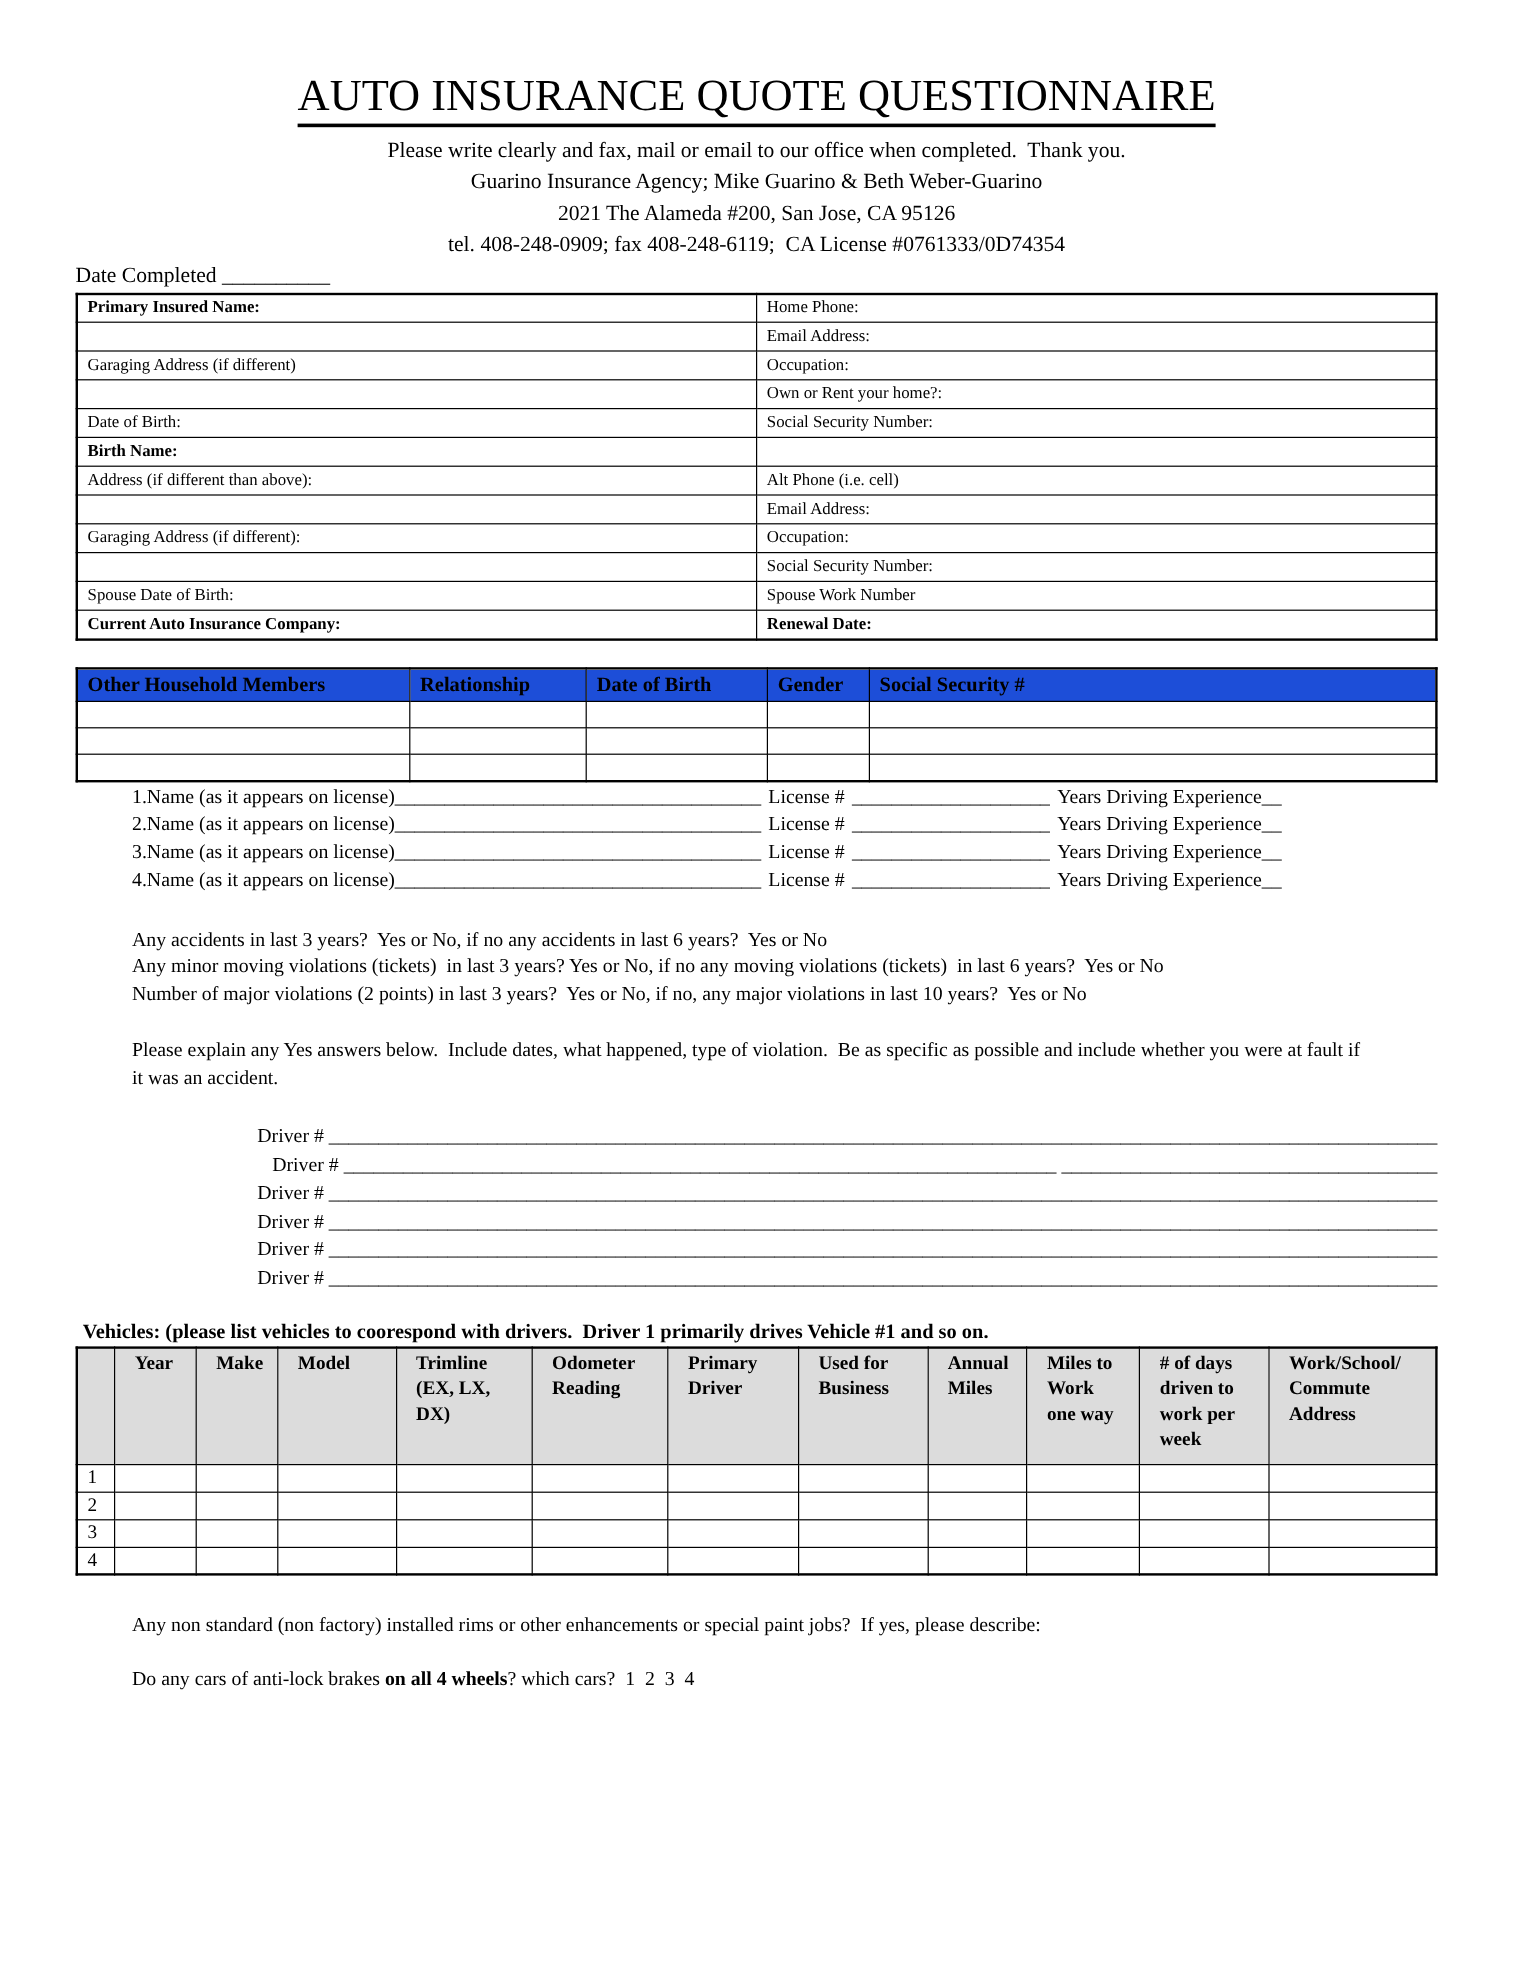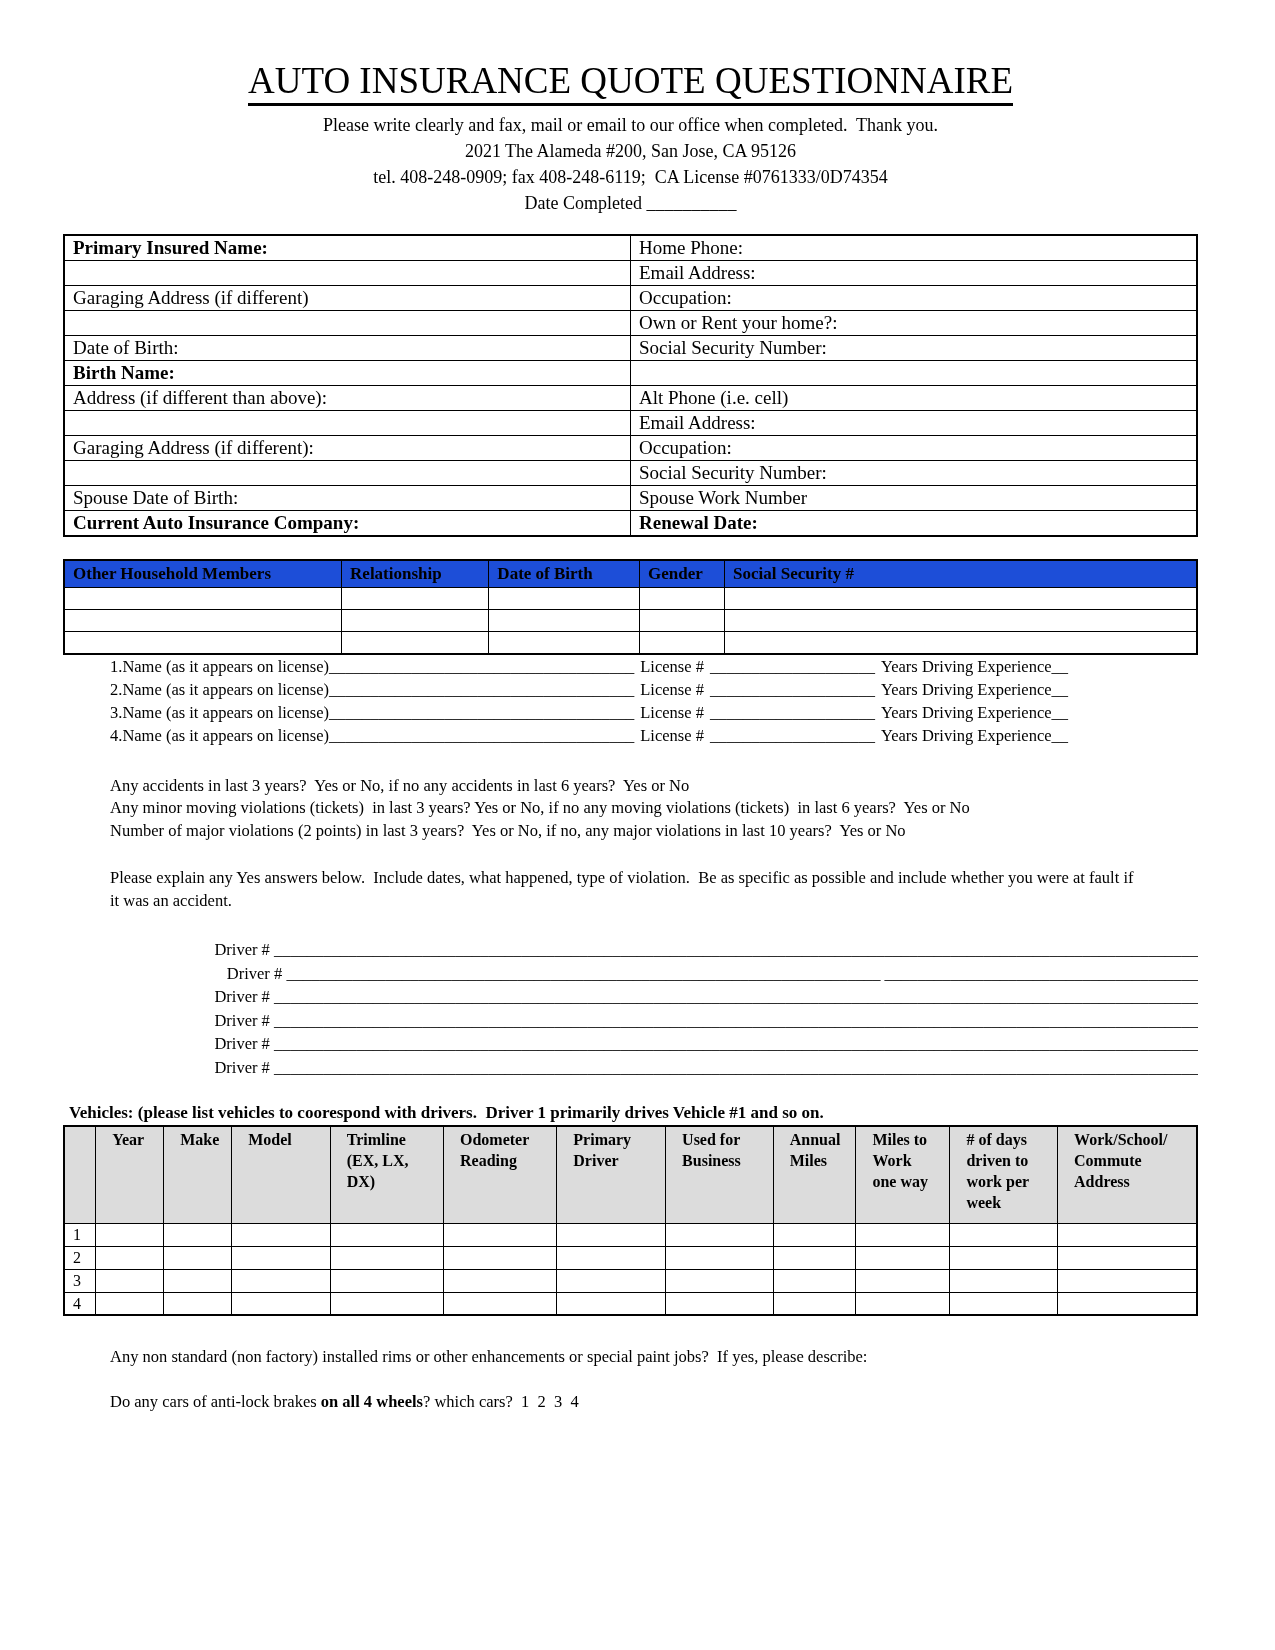--- a/index.html
+++ b/index.html
@@ -16,34 +16,34 @@
   .title-wrap { text-align: center; margin-bottom: 6px; }
   .title {
     display: inline-block;
     font-size: 37px;
     line-height: 1.05;
     border-bottom: 3px solid #000;
     padding-bottom: 2px;
     white-space: nowrap;
   }
   .intro-line { text-align: center; font-size: 18px; line-height: 26px; }
-  .date-line  { text-align: center; font-size: 18px; line-height: 26px; margin-bottom: 18px; }
+  .date-line  { text-align: left; font-size: 18px; line-height: 26px; margin-bottom: 2px; }
 
   
   table { width: 100%; border-collapse: collapse; table-layout: fixed; }
   table.bordered { border: 2px solid #000; }
   table.bordered td, table.bordered th {
     border: 1px solid #000;
     padding: 1px 8px;
     overflow: hidden;
     white-space: nowrap;
   }
 
   
-  .insured td { height: 24px; font-size: 19px; margin-left: 28px; }
+  .insured td { height: 24px; font-size: 14px; margin-left: 28px; }
   .b { font-weight: bold; }
 
   
   .household { margin-top: 22px; }
   .household th {
     background: #1d4ed8;
     text-align: left;
     font-size: 17px;
     height: 28px;
     font-weight: bold;
@@ -100,20 +100,21 @@
 </style>
 </head>
 <body>
 
 <div class="page">
 
   <div class="title-wrap">
     <span class="title">AUTO INSURANCE QUOTE QUESTIONNAIRE</span>
   </div>
   <div class="intro-line">Please write clearly and fax, mail or email to our office when completed.&nbsp; Thank you.</div>
+  <div class="intro-line">Guarino Insurance Agency; Mike Guarino &amp; Beth Weber-Guarino</div>
   <div class="intro-line">2021 The Alameda #200, San Jose, CA 95126</div>
   <div class="intro-line">tel. 408-248-0909; fax 408-248-6119;&nbsp; CA License #0761333/0D74354</div>
   <div class="date-line"><span>Date Completed</span>&nbsp;<span>__________</span></div>
 
   <table class="bordered insured">
     <colgroup>
         <col style="width:50%">
         <col style="width:50%">
       </colgroup>
     <tbody>

